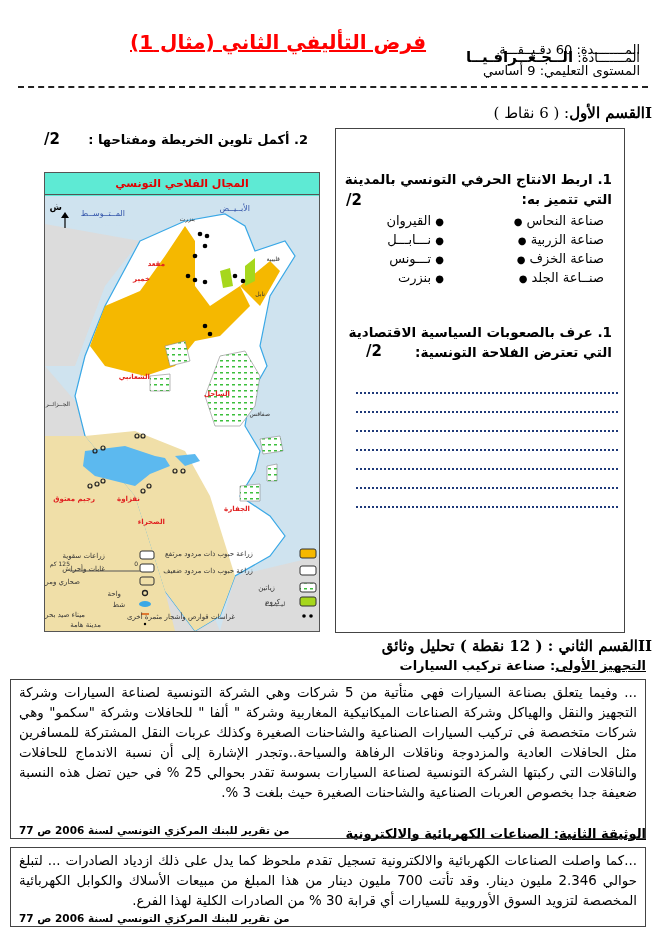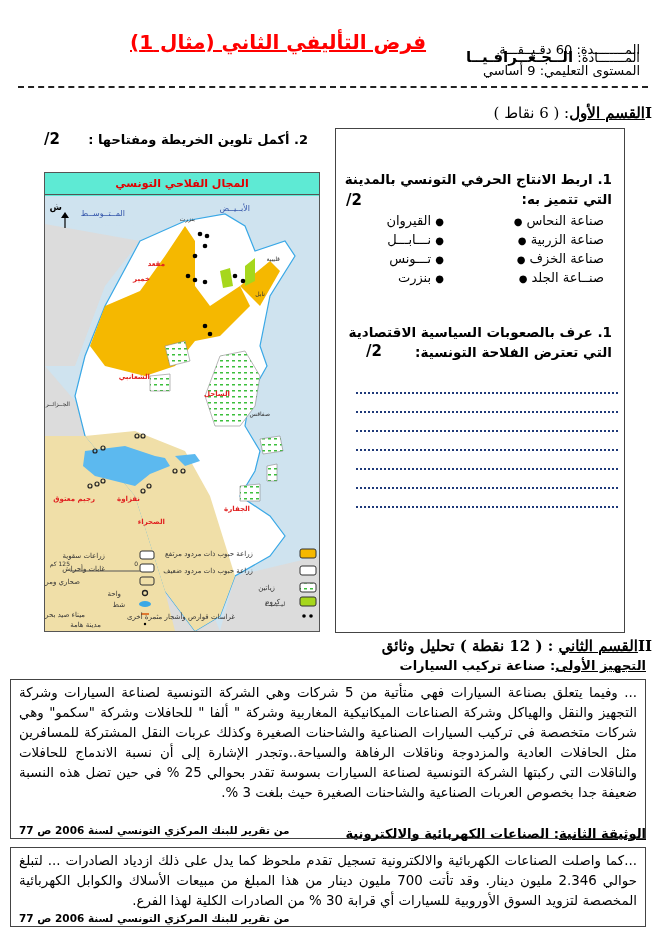--- a/index.html
+++ b/index.html
@@ -14,21 +14,21 @@
   #hdr-level { top: 63px; }
 
   #title { position: absolute; top: 30px; left: 130px; width: 300px; text-align: left;
            color: #ff0000; font-weight: bold; font-size: 20px; text-decoration: underline; direction: rtl; }
 
   #dash-sep { position: absolute; top: 86px; left: 18px; width: 630px; height: 0;
               border-top: 2px dashed #222; }
 
   .section-head { position: absolute; right: 8px; font-family: "DejaVu Serif", serif; font-size: 15px; white-space: nowrap; }
   .section-head .num { font-weight: bold; }
-  .section-head .ttl { font-weight: bold; text-decoration: underline; }
+  .section-head .ttl { font-weight: bold; }
   #sec1 { top: 104px; }
   #sec2 { top: 637px; }
 
   
   #q-box { position: absolute; top: 128px; left: 335px; width: 290px; height: 505px;
            border: 1.5px solid #444; }
 
   .q-title { position: absolute; right: 12px; font-weight: bold; font-size: 13.5px; line-height: 20px; direction: rtl; white-space: nowrap; }
   .score { position: absolute; font-weight: bold; font-size: 15px; direction: ltr; }
 

